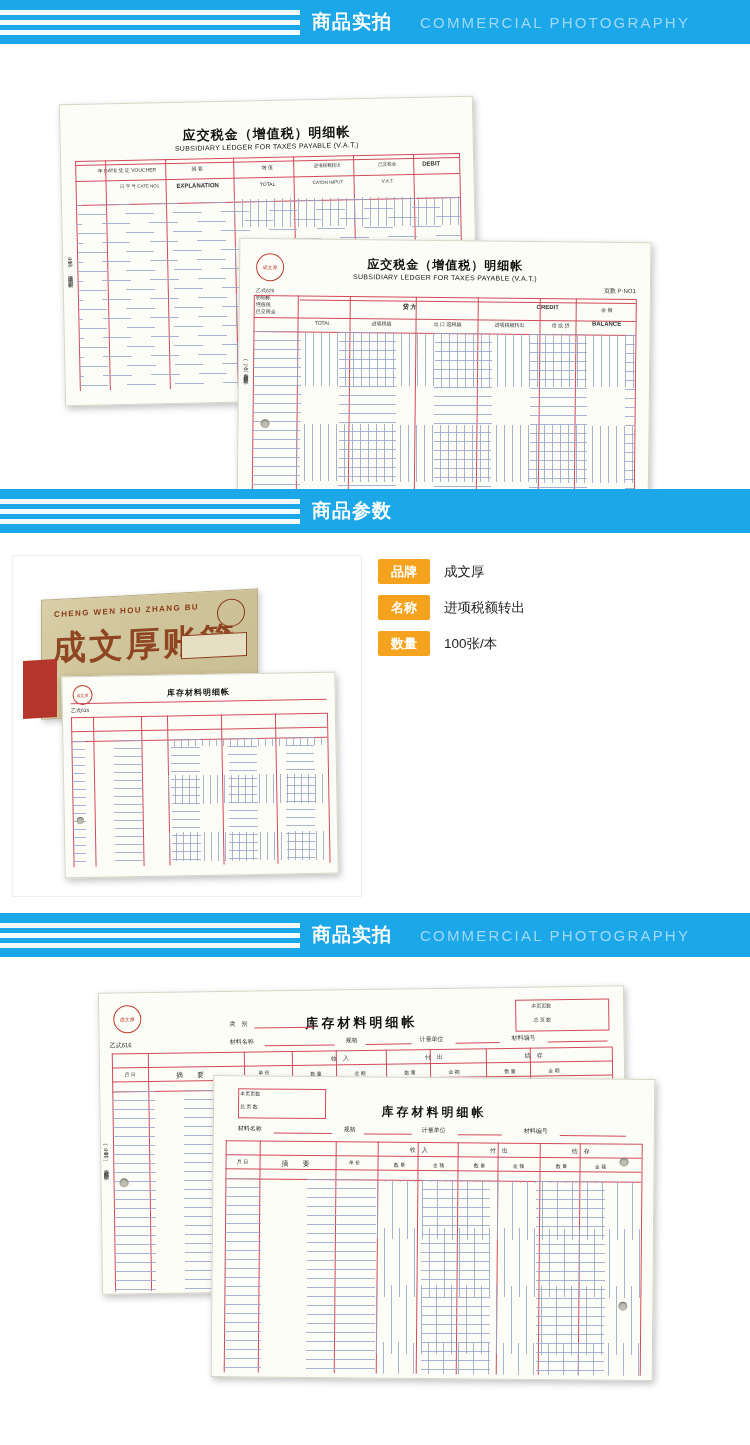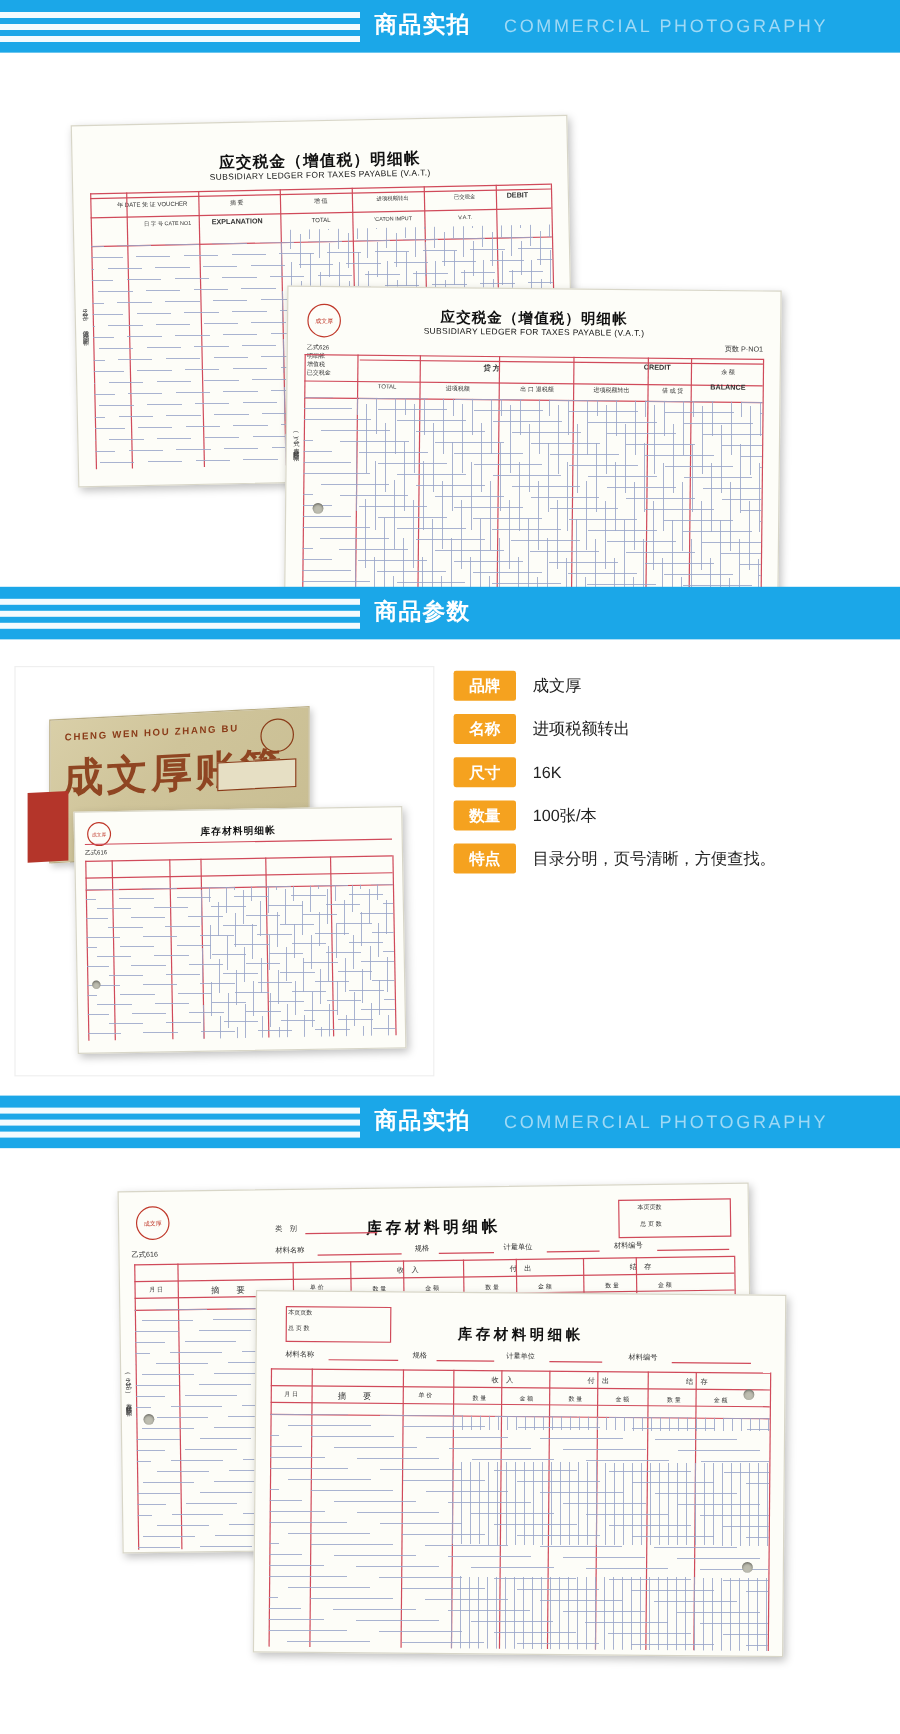--- a/index.html
+++ b/index.html
@@ -371,30 +371,22 @@
     <div class="params-table">
       <div class="param-row">
         <div class="param-key">品牌</div>
         <div class="param-val">成文厚</div>
       </div>
       <div class="param-row">
         <div class="param-key">名称</div>
         <div class="param-val">进项税额转出</div>
       </div>
       <div class="param-row">
-        <div class="param-key">尺寸</div>
-        <div class="param-val">16K</div>
-      </div>
-      <div class="param-row">
         <div class="param-key">数量</div>
         <div class="param-val">100张/本</div>
-      </div>
-      <div class="param-row">
-        <div class="param-key">特点</div>
-        <div class="param-val">目录分明，页号清晰，方便查找。</div>
       </div>
     </div>
   </div>
 
   <div class="banner">
     <div class="stripes">
       <div class="stripe s1"></div>
       <div class="stripe s2"></div>
       <div class="stripe s3"></div>
     </div>

